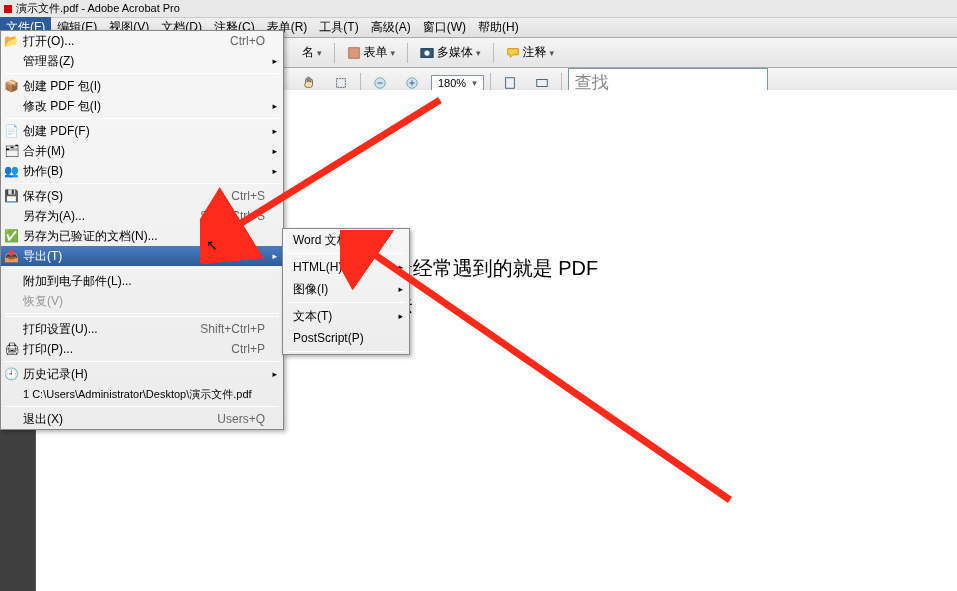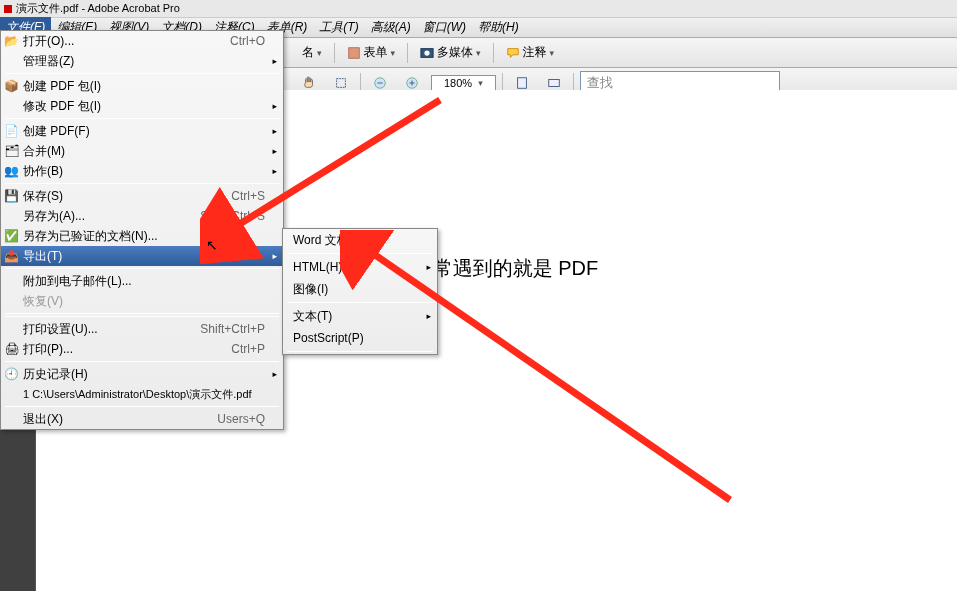--- a/index.html
+++ b/index.html
@@ -2,44 +2,44 @@
 <html><head>
 <meta charset="utf-8">
 <style>
 * { margin: 0; padding: 0; box-sizing: border-box; font-family: "Microsoft YaHei", SimSun, Arial, sans-serif; }
 body { width: 957px; height: 591px; background: #404040; position: relative; overflow: hidden; }
 
 .titlebar { height: 18px; background: #e8e8e8; border-bottom: 1px solid #ccc; display: flex; align-items: center; padding: 0 4px; font-size: 11px; }
 .titlebar-icon { width: 8px; height: 8px; background: #c00; margin-right: 4px; }
 
 .menubar { height: 20px; background: linear-gradient(#f0f0f0, #e0e0e0); border-bottom: 1px solid #aaa; display: flex; align-items: center; font-size: 12px; }
-.menubar-item { padding: 2px 6px; cursor: pointer; font-style: italic; }
+.menubar-item { padding: 2px 6px; cursor: pointer; }
 .menubar-item.active { background: #2e5c9a; color: #fff; }
 
 .toolbar1 { height: 30px; background: linear-gradient(#f5f5f5, #e5e5e5); border-bottom: 1px solid #aaa; display: flex; align-items: center; padding: 0 4px; gap: 6px; font-size: 12px; }
 .toolbar2 { height: 30px; background: linear-gradient(#f5f5f5, #e5e5e5); border-bottom: 1px solid #888; display: flex; align-items: center; padding: 0 4px; gap: 6px; font-size: 12px; }
 .tool-btn { display: flex; align-items: center; gap: 3px; padding: 2px 6px; cursor: pointer; }
 .tool-drop { font-size: 9px; color: #555; }
 .tool-sep { width: 1px; height: 20px; background: #bbb; }
-.zoom-box { border: 1px solid #7a96b0; background: #fff; padding: 1px 12px; font-size: 11px; display: flex; align-items: center; gap: 6px; }
-.search-box { border: 1px solid #7a96b0; background: #fff; padding: 2px 6px; font-size: 13px; width: 200px; color: #888; }
+.zoom-box { border: 1px solid #7a96b0; background: #fff; padding: 1px 6px; font-size: 11px; display: flex; align-items: center; gap: 6px; }
+.search-box { border: 1px solid #7a96b0; background: #fff; padding: 2px 6px; font-size: 17px; width: 200px; color: #888; }
 
 .doc-area { position: absolute; top: 90px; left: 0; right: 0; bottom: 0; background: #555; }
 .doc-side { position: absolute; left: 0; top: 0; width: 35px; bottom: 0; background: #404040; }
 .doc-page { position: absolute; left: 36px; top: 0; right: 0; bottom: 0; background: #fff; padding: 160px 30px 30px 30px; font-size: 20px; font-family: SimSun, serif; color: #000; line-height: 1.8; }
 
 .file-menu { position: absolute; left: 0; top: 30px; width: 284px; background: linear-gradient(#f7f7f7, #ececec); border: 1px solid #888; box-shadow: 2px 2px 4px rgba(0,0,0,0.3); font-size: 12px; z-index: 100; }
 .menu-item { display: flex; align-items: center; height: 20px; padding: 0 6px 0 22px; position: relative; cursor: pointer; }
 .menu-item.highlighted { background: linear-gradient(#4a7bc0, #2e5c9a); color: #fff; }
 .menu-item .shortcut { margin-left: auto; padding-right: 12px; color: #666; }
 .menu-item .submenu-arrow { position: absolute; right: 6px; font-size: 9px; }
 .menu-sep { height: 1px; background: #ccc; margin: 2px 4px; border-bottom: 1px solid #fff; }
 .menu-icon { position: absolute; left: 3px; width: 16px; height: 16px; display:flex; align-items:center; justify-content:center; }
 
-.submenu { position: absolute; left: 282px; top: 228px; width: 156px; background: linear-gradient(#f7f7f7, #ececec); border: 1px solid #888; box-shadow: 2px 2px 4px rgba(0,0,0,0.3); font-size: 12px; z-index: 101; }
+.submenu { position: absolute; left: 282px; top: 228px; width: 128px; background: linear-gradient(#f7f7f7, #ececec); border: 1px solid #888; box-shadow: 2px 2px 4px rgba(0,0,0,0.3); font-size: 12px; z-index: 101; }
 .sub-item { display: flex; align-items: center; height: 22px; padding: 0 6px 0 10px; position: relative; cursor: pointer; }
 .sub-item .submenu-arrow { position: absolute; right: 6px; font-size: 9px; }
 .sub-sep { height: 1px; background: #ccc; margin: 2px 4px; border-bottom: 1px solid #fff; }
 
 .arrow-svg { position: absolute; z-index: 200; pointer-events: none; }
 
 .ico { width: 14px; height: 14px; display: inline-block; }
 </style>
 </head>
 <body>

